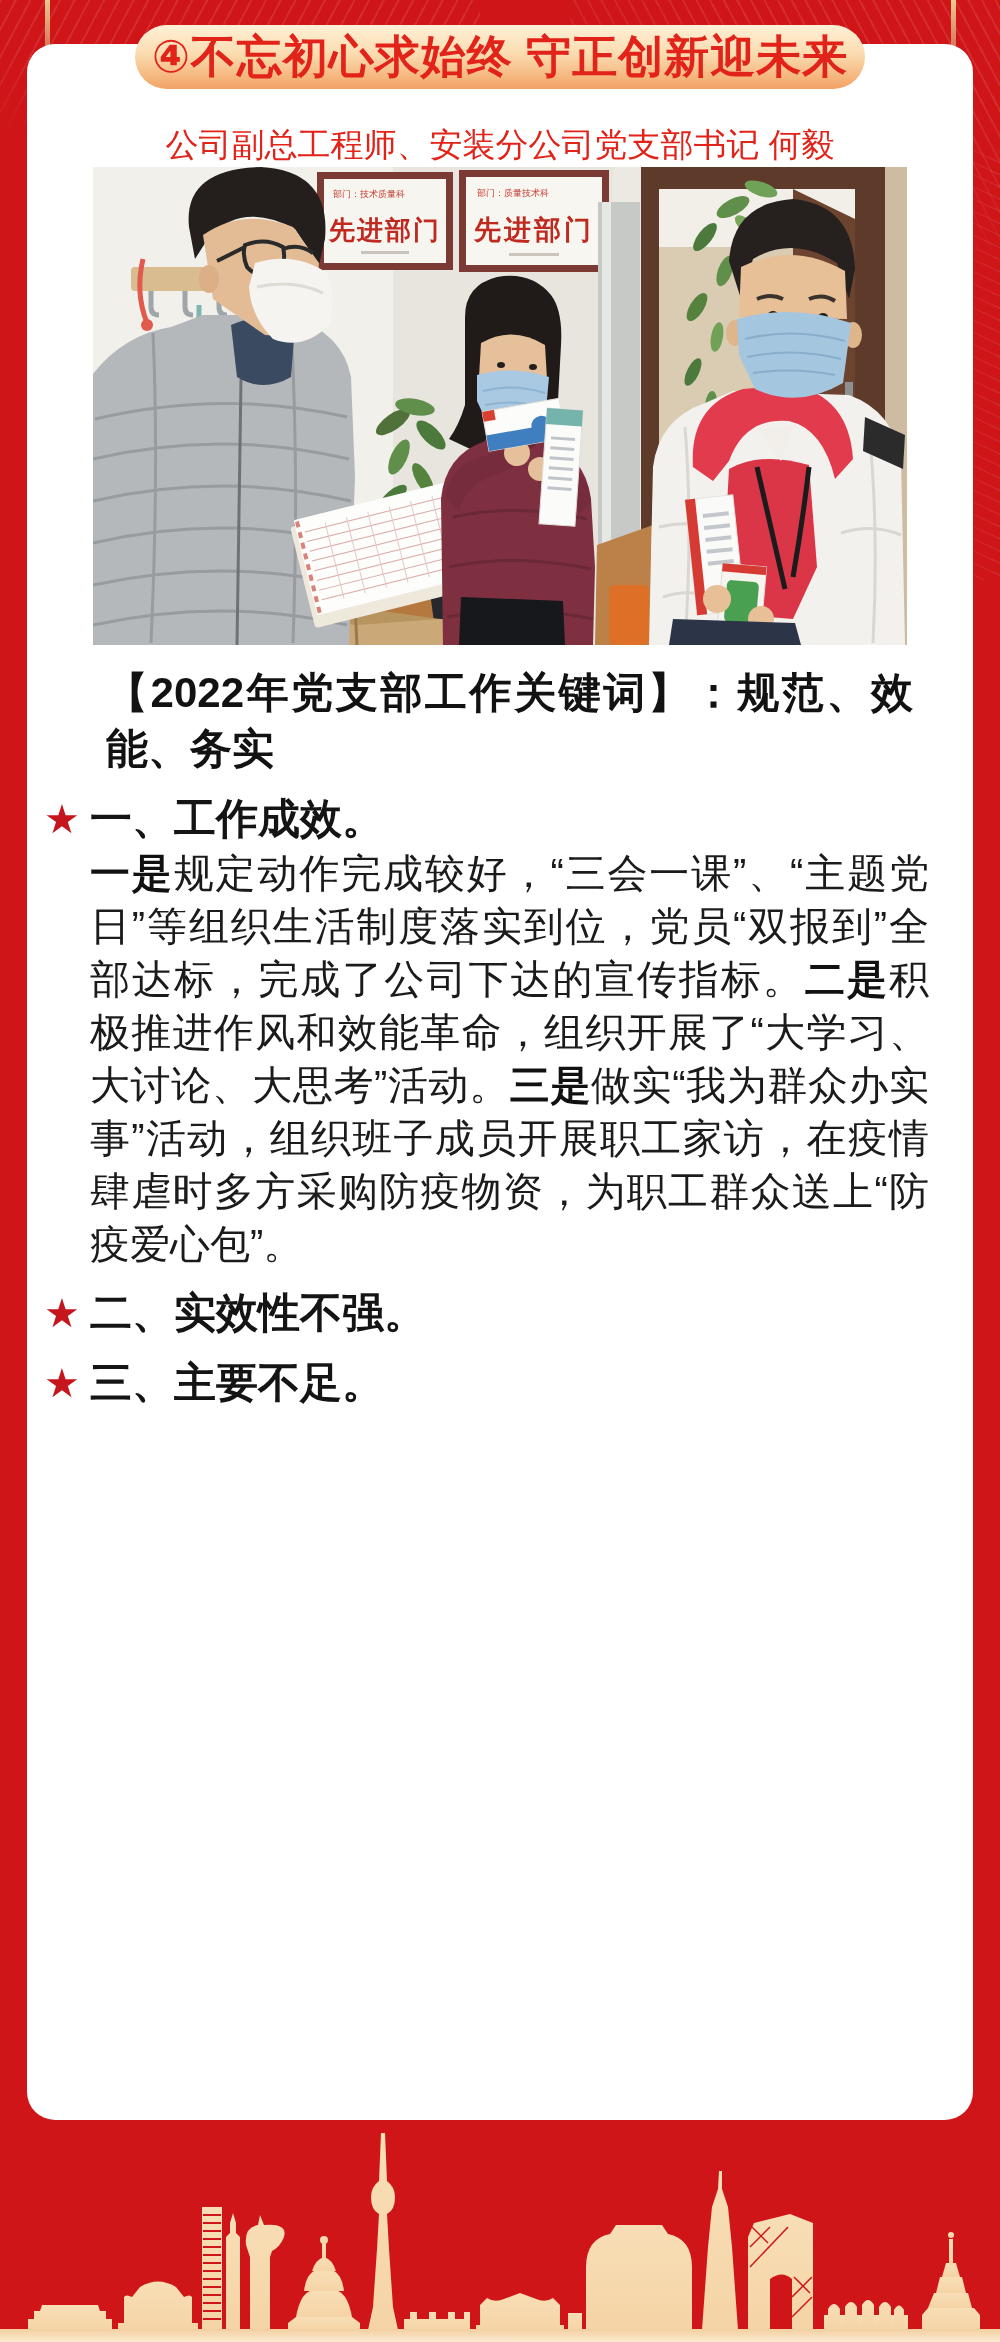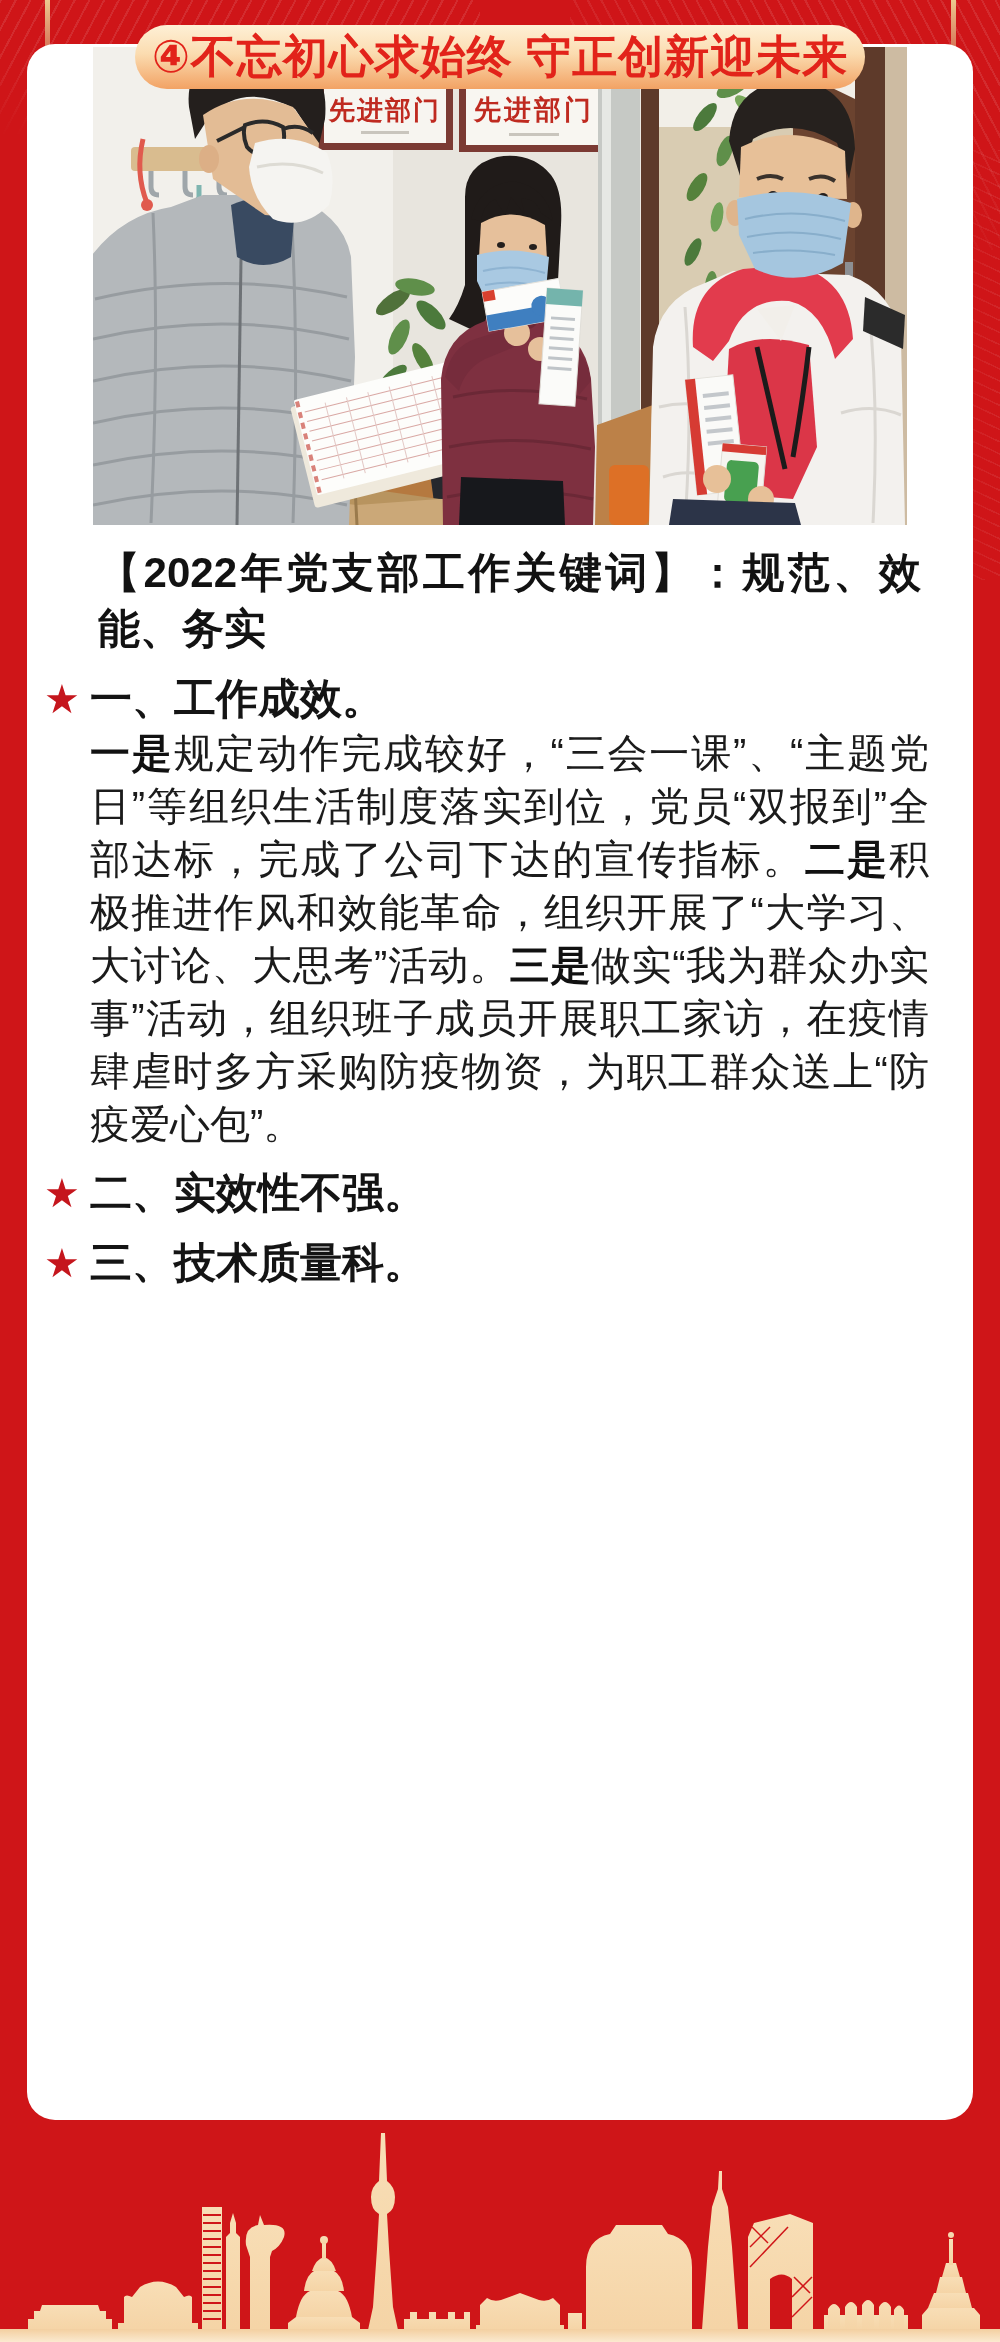--- a/index.html
+++ b/index.html
@@ -30,21 +30,21 @@
     background:linear-gradient(180deg,#FEF0D6 0%,#FBDCB0 45%,#F2A264 100%);
     display:flex;align-items:center;justify-content:center;z-index:5;}
   .pill-title{font-size:45px;font-weight:bold;color:#E2231A;letter-spacing:1px;white-space:nowrap;}
 
   .subtitle{margin-top:82px;line-height:38px;text-align:center;
     font-size:33px;color:#E2231A;}
 
   .photo{display:block;width:814px;height:478px;margin:3px auto 0;}
 
   .article{padding:0 44px 0 63px;}
-  .heading{margin:20px 8px 0;font-size:42px;font-weight:bold;line-height:56px;color:#121212;text-align:justify;}
+  .heading{margin:20px 16px 0;font-size:42px;font-weight:bold;line-height:56px;color:#121212;text-align:justify;}
   .sec{margin:0;}
   .sec-title{display:flex;align-items:center;margin:14px 0 0;font-size:42px;font-weight:bold;line-height:56px;color:#141414;}
   .star{color:#C5161D;font-size:40px;width:46px;margin-left:-46px;display:inline-block;}
   .sec-body{margin:0;font-size:40px;line-height:53px;color:#1B1B1B;text-align:justify;}
   .sec-body strong{font-weight:bold;color:#111;margin-top:40px;}
 
   .skyline{position:absolute;left:0;bottom:0;width:1000px;height:215px;display:block;}
 </style>
 </head>
 <body>
@@ -57,20 +57,21 @@
 <div class="tassel-dot left"></div>
 <div class="tassel right"></div>
 <div class="tassel-dot right"></div>
 
 <div class="pill">
   <span class="pill-title">④不忘初心求始终 守正创新迎未来</span>
 </div>
 
 <div class="card">
 
+  <div class="subtitle">公司副总工程师、安装分公司党支部书记  何毅</div>
 
   <svg class="photo" viewBox="0 0 814 478" xmlns="http://www.w3.org/2000/svg">
 
     <rect x="0" y="0" width="814" height="478" fill="#ECE9E3"></rect>
     <rect x="0" y="0" width="300" height="478" fill="#F2F0EB"></rect>
     <rect x="300" y="0" width="220" height="478" fill="#E8E5DE"></rect>
 
     <g>
       <rect x="38" y="100" width="140" height="24" rx="4" fill="#D9BC8F"></rect>
       <g stroke="#9FA6AA" stroke-width="5" fill="none">
@@ -311,21 +312,21 @@
         </section>
         <section class="sec">
           <h2 class="sec-title">
             <span class="star">★</span>
             <span>二、实效性不强。</span>
           </h2>
         </section>
         <section class="sec">
           <h2 class="sec-title">
             <span class="star">★</span>
-            <span>三、技术质量科。</span>
+            <span>三、主要不足。</span>
           </h2>
         </section>
       </div>
   </div>
 </div>
 
 <svg class="skyline" viewBox="0 0 1000 215" xmlns="http://www.w3.org/2000/svg">
   <defs>
     <linearGradient id="sg" x1="0" y1="0" x2="0" y2="1">
       <stop offset="0" stop-color="#F8DEB6"></stop>

